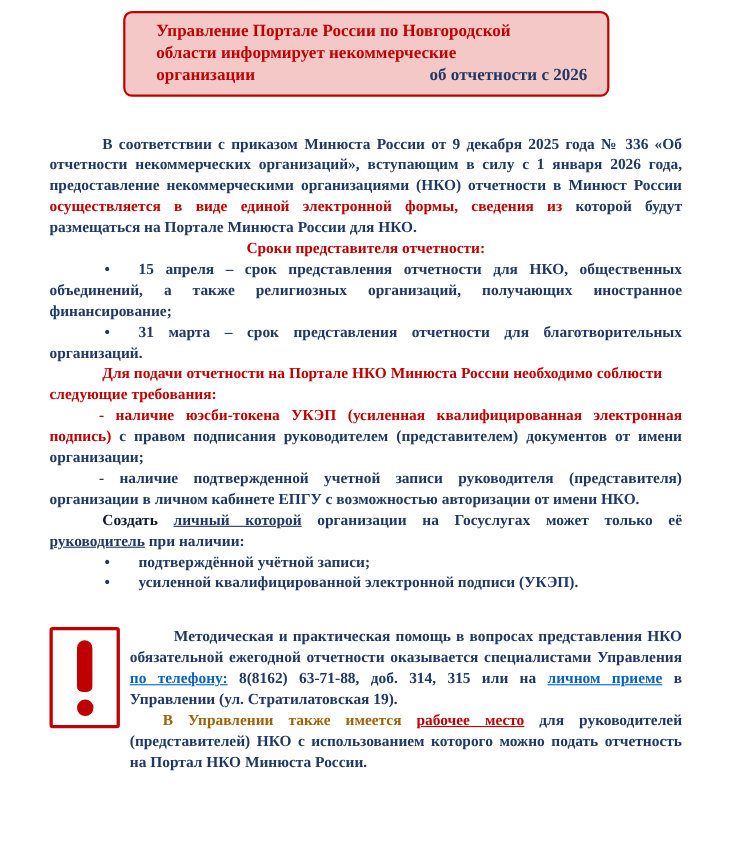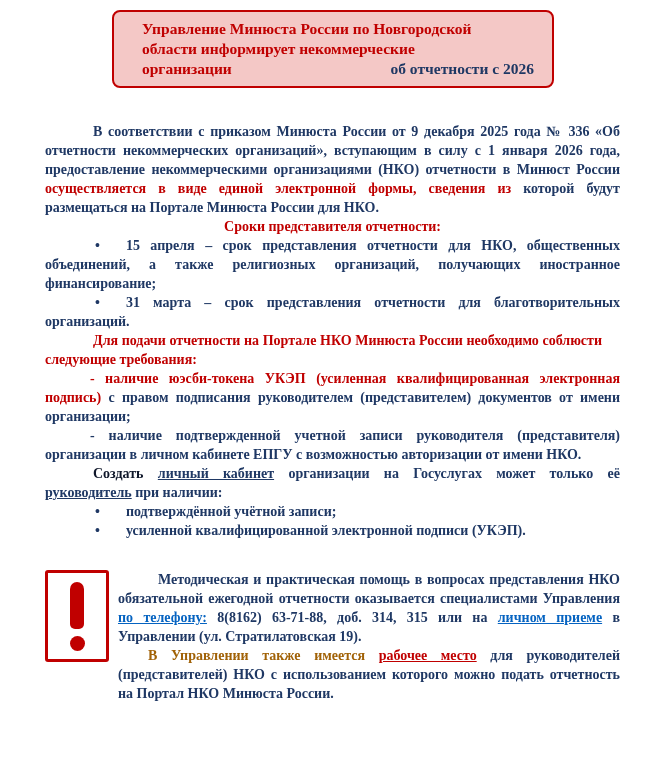--- a/index.html
+++ b/index.html
@@ -57,21 +57,21 @@
   .excl-bar{width:14px;height:47px;background:var(--red);border-radius:7px 7px 5px 5px;}
   .excl-dot{width:15px;height:15px;background:var(--red);border-radius:50%;margin-top:7px;}
   .warn-text{flex:1;text-align:justify;}
 </style>
 </head>
 <body>
 
 <div class="page">
 
   <div class="header-box">
-    <div class="h-line red">Управление Минюста России по Новгородской</div>
+    <div class="h-line red">Управление Портале России по Новгородской</div>
     <div class="h-line red">области информирует некоммерческие</div>
     <div class="h-line3">
       <span class="red">организации</span>
       <span class="navy">об отчетности с 2026</span>
     </div>
   </div>
 
   <div class="content">
 
     <p class="blk indent48"><span style="color: rgb(31, 56, 100);">В соответствии с приказом Минюста России от 9 декабря 2025 года № 336 «Об отчетности некоммерческих организаций», вступающим в силу с 1 января 2026 года, предоставление некоммерческими организациями (НКО) отчетности в Минюст России </span><span style="color: rgb(192, 0, 0);">осуществляется в виде единой электронной формы, сведения из </span><span style="color: rgb(31, 56, 100);">которой будут размещаться на Портале Минюста России для НКО.</span></p>
@@ -81,21 +81,21 @@
     <p class="blk bullet"><span class="glyph">•</span><span>15 апреля – срок представления отчетности для НКО, общественных объединений, а также религиозных организаций, получающих иностранное финансирование;</span></p>
 
     <p class="blk bullet"><span class="glyph">•</span><span>31 марта – срок представления отчетности для благотворительных организаций.</span></p>
 
     <p class="blk indent48 mt9"><span style="color: rgb(192, 0, 0);">Для подачи отчетности на Портале НКО Минюста России необходимо соблюсти</span><span style="display: inline-block; width: 18px;"></span><span style="color: rgb(192, 0, 0);">следующие требования:</span></p>
 
     <p class="blk indent45 mt10"><span style="color: rgb(192, 0, 0);">- наличие юэсби-токена УКЭП (усиленная квалифицированная электронная подпись)</span><span style="color: rgb(31, 56, 100);"> с правом подписания руководителем (представителем) документов от имени организации;</span></p>
 
     <p class="blk indent45">- наличие подтвержденной учетной записи руководителя (представителя) организации в личном кабинете ЕПГУ с возможностью авторизации от имени НКО.</p>
 
-    <p class="blk indent48 mt10"><span style="color: #0f172a;">Создать </span><span class="u" style="color: rgb(31, 56, 100);">личный кабинет</span><span style="color: rgb(31, 56, 100);"> организации на Госуслугах может только её </span><span class="u" style="color: rgb(31, 56, 100);">руководитель</span><span style="color: rgb(31, 56, 100);"> при наличии:</span></p>
+    <p class="blk indent48 mt10"><span style="color: #0f172a;">Создать </span><span class="u" style="color: rgb(31, 56, 100);">личный которой</span><span style="color: rgb(31, 56, 100);"> организации на Госуслугах может только её </span><span class="u" style="color: rgb(31, 56, 100);">руководитель</span><span style="color: rgb(31, 56, 100);"> при наличии:</span></p>
 
     <p class="blk bullet mt9"><span class="glyph">•</span><span>подтверждённой учётной записи;</span></p>
 
     <p class="blk bullet"><span class="glyph">•</span><span>усиленной квалифицированной электронной подписи (УКЭП).</span></p>
 
   </div>
 
   <div class="footer">
     <div class="warn-box">
       <div class="excl">

